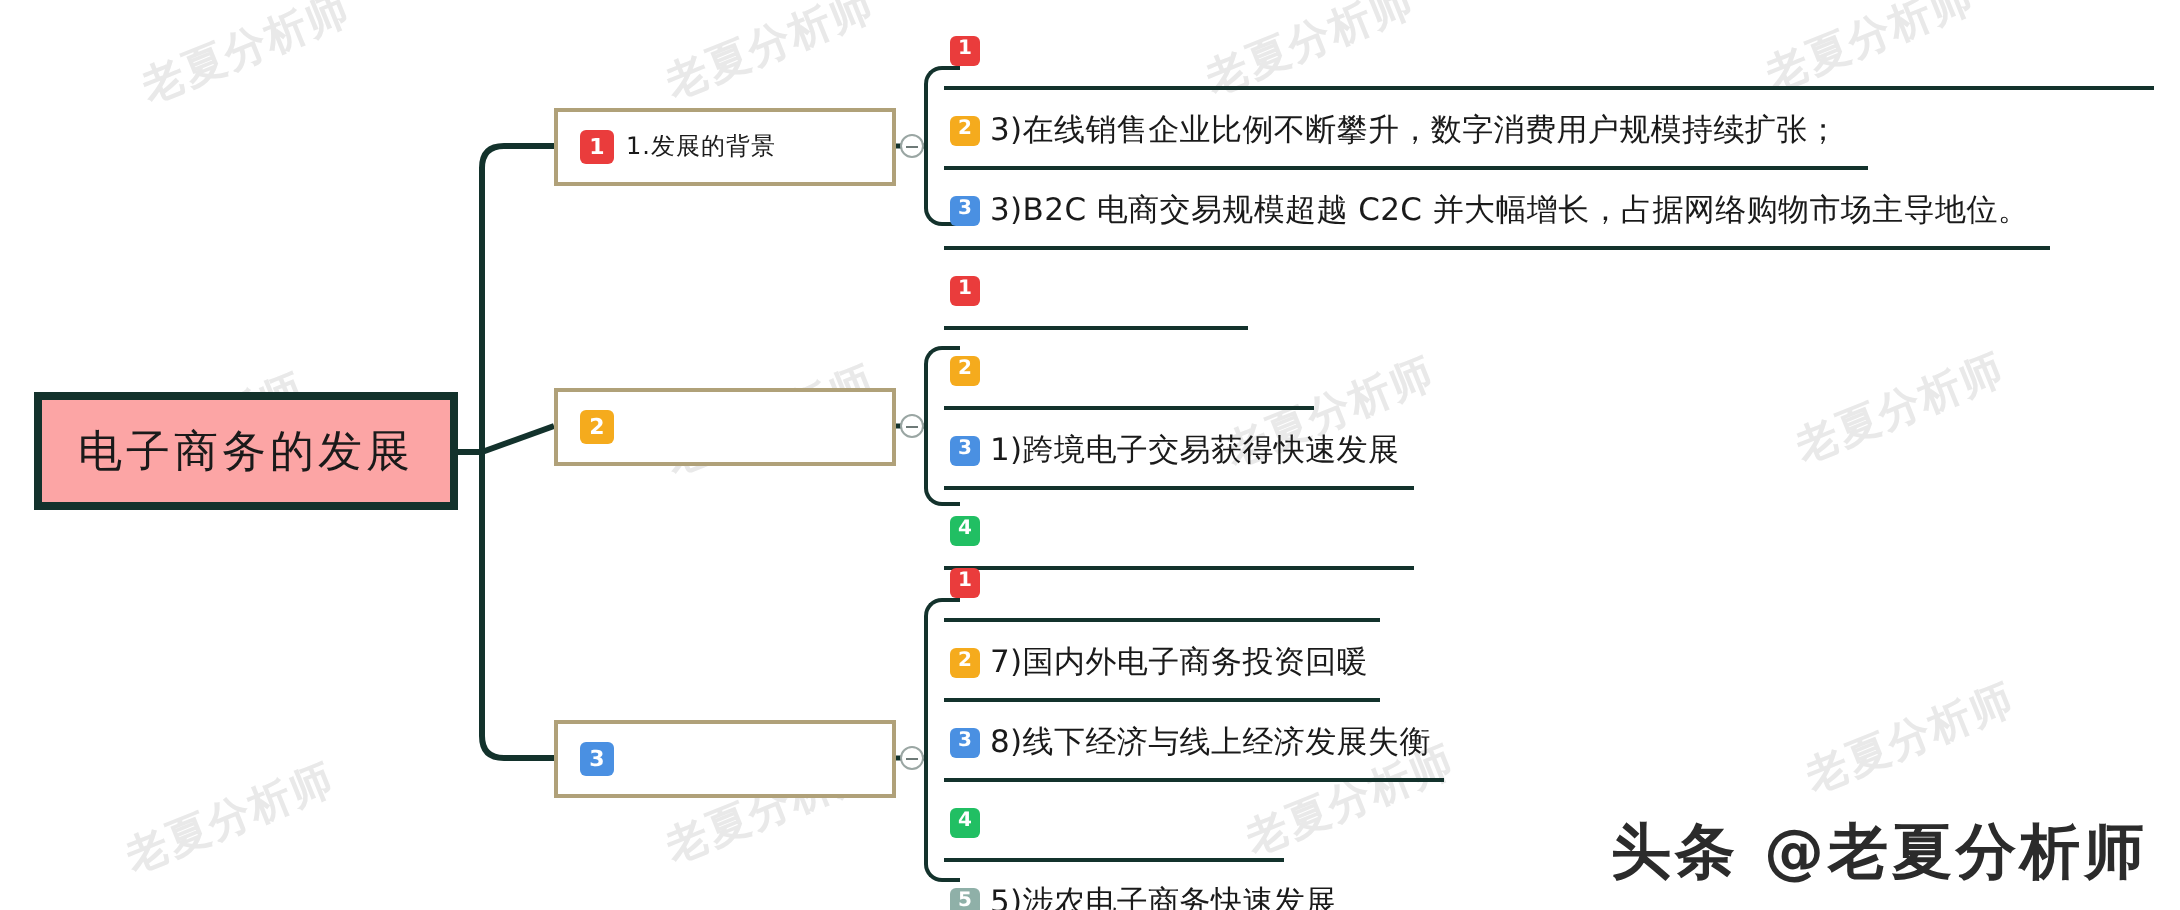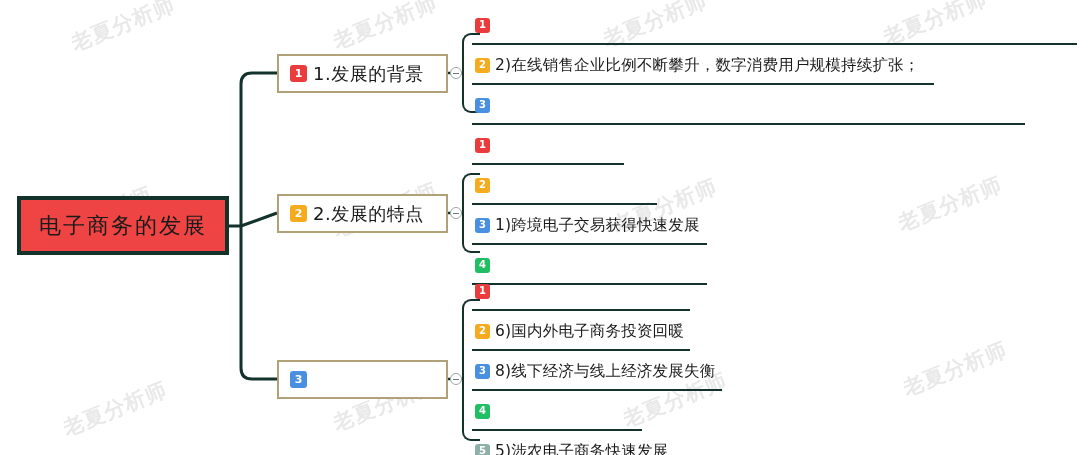--- a/index.html
+++ b/index.html
@@ -49,21 +49,21 @@
   }
 
   
   .root-node {
     position: absolute;
     left: 17px;
     top: 196px;
     width: 212px;
     height: 59px;
     border: 4px solid #13322c;
-    background: #ef4444;
+    background: #fca5a5;
     display: flex;
     align-items: center;
     justify-content: center;
   }
   .root-node .label {
     font-size: 22px;
     color: #1a1a1a;
     letter-spacing: 2px;
     white-space: nowrap;
   }
@@ -73,21 +73,21 @@
     position: absolute;
     height: 39px;
     border: 2px solid #b0a179;
     background: #ffffff;
     display: flex;
     align-items: center;
     padding: 0 11px;
     white-space: nowrap;
   }
   .branch-node .label {
-    font-size: 18px;
+    font-size: 12px;
     color: #1a1a1a;
     letter-spacing: 0.5px;
   }
 
   
   .badge {
     display: inline-flex;
     align-items: center;
     justify-content: center;
     width: 17px;
@@ -202,32 +202,32 @@
   <div class="collapse-toggle" style="left:450px; top:67px;"></div>
 
   <div class="leaf-group" style="left:462px; top:33px; width:18px; height:80px;"></div>
   <div class="leaf-list" style="left:464px; top:5px;">
     <div class="leaf-item">
       <span class="badge sm" style="background:#ea3c3c;">1</span>
       <span class="rule" style="width:605px;"></span>
     </div>
     <div class="leaf-item">
       <span class="badge sm" style="background:#f5ab1d;">2</span>
-      <span class="ltext">2)在线销售企业比例不断攀升，数字消费用户规模持续扩张；</span>
+      <span class="ltext">3)在线销售企业比例不断攀升，数字消费用户规模持续扩张；</span>
       <span class="rule" style="width:462px;"></span>
     </div>
     <div class="leaf-item">
       <span class="badge sm" style="background:#4a90e2;">3</span>
+      <span class="ltext">3)B2C 电商交易规模超越 C2C 并大幅增长，占据网络购物市场主导地位。</span>
       <span class="rule" style="width:553px;"></span>
     </div>
   </div>
 
   <div class="branch-node" style="left:277px; top:194px; width:171px;">
     <span class="badge" style="background:#f5ab1d;">2</span>
-    <span class="label">2.发展的特点</span>
   </div>
   <div class="collapse-toggle" style="left:450px; top:207px;"></div>
 
   <div class="leaf-group" style="left:462px; top:173px; width:18px; height:80px;"></div>
   <div class="leaf-list" style="left:464px; top:125px;">
     <div class="leaf-item">
       <span class="badge sm" style="background:#ea3c3c;">1</span>
       <span class="rule" style="width:152px;"></span>
     </div>
     <div class="leaf-item">
@@ -251,33 +251,34 @@
   <div class="collapse-toggle" style="left:450px; top:373px;"></div>
 
   <div class="leaf-group" style="left:462px; top:299px; width:18px; height:142px;"></div>
   <div class="leaf-list" style="left:464px; top:271px;">
     <div class="leaf-item">
       <span class="badge sm" style="background:#ea3c3c;">1</span>
       <span class="rule" style="width:218px;"></span>
     </div>
     <div class="leaf-item">
       <span class="badge sm" style="background:#f5ab1d;">2</span>
-      <span class="ltext">6)国内外电子商务投资回暖</span>
+      <span class="ltext">7)国内外电子商务投资回暖</span>
       <span class="rule" style="width:218px;"></span>
     </div>
     <div class="leaf-item">
       <span class="badge sm" style="background:#4a90e2;">3</span>
       <span class="ltext">8)线下经济与线上经济发展失衡</span>
       <span class="rule" style="width:250px;"></span>
     </div>
     <div class="leaf-item">
       <span class="badge sm" style="background:#21bf63;">4</span>
       <span class="rule" style="width:170px;"></span>
     </div>
     <div class="leaf-item no-rule">
       <span class="badge sm" style="background:#8fb0a8;">5</span>
       <span class="ltext">5)涉农电子商务快速发展</span>
 
     </div>
   </div>
 
+  <div class="wm-corner">头条 @老夏分析师</div>
 
 </div>
 
 </body></html>

